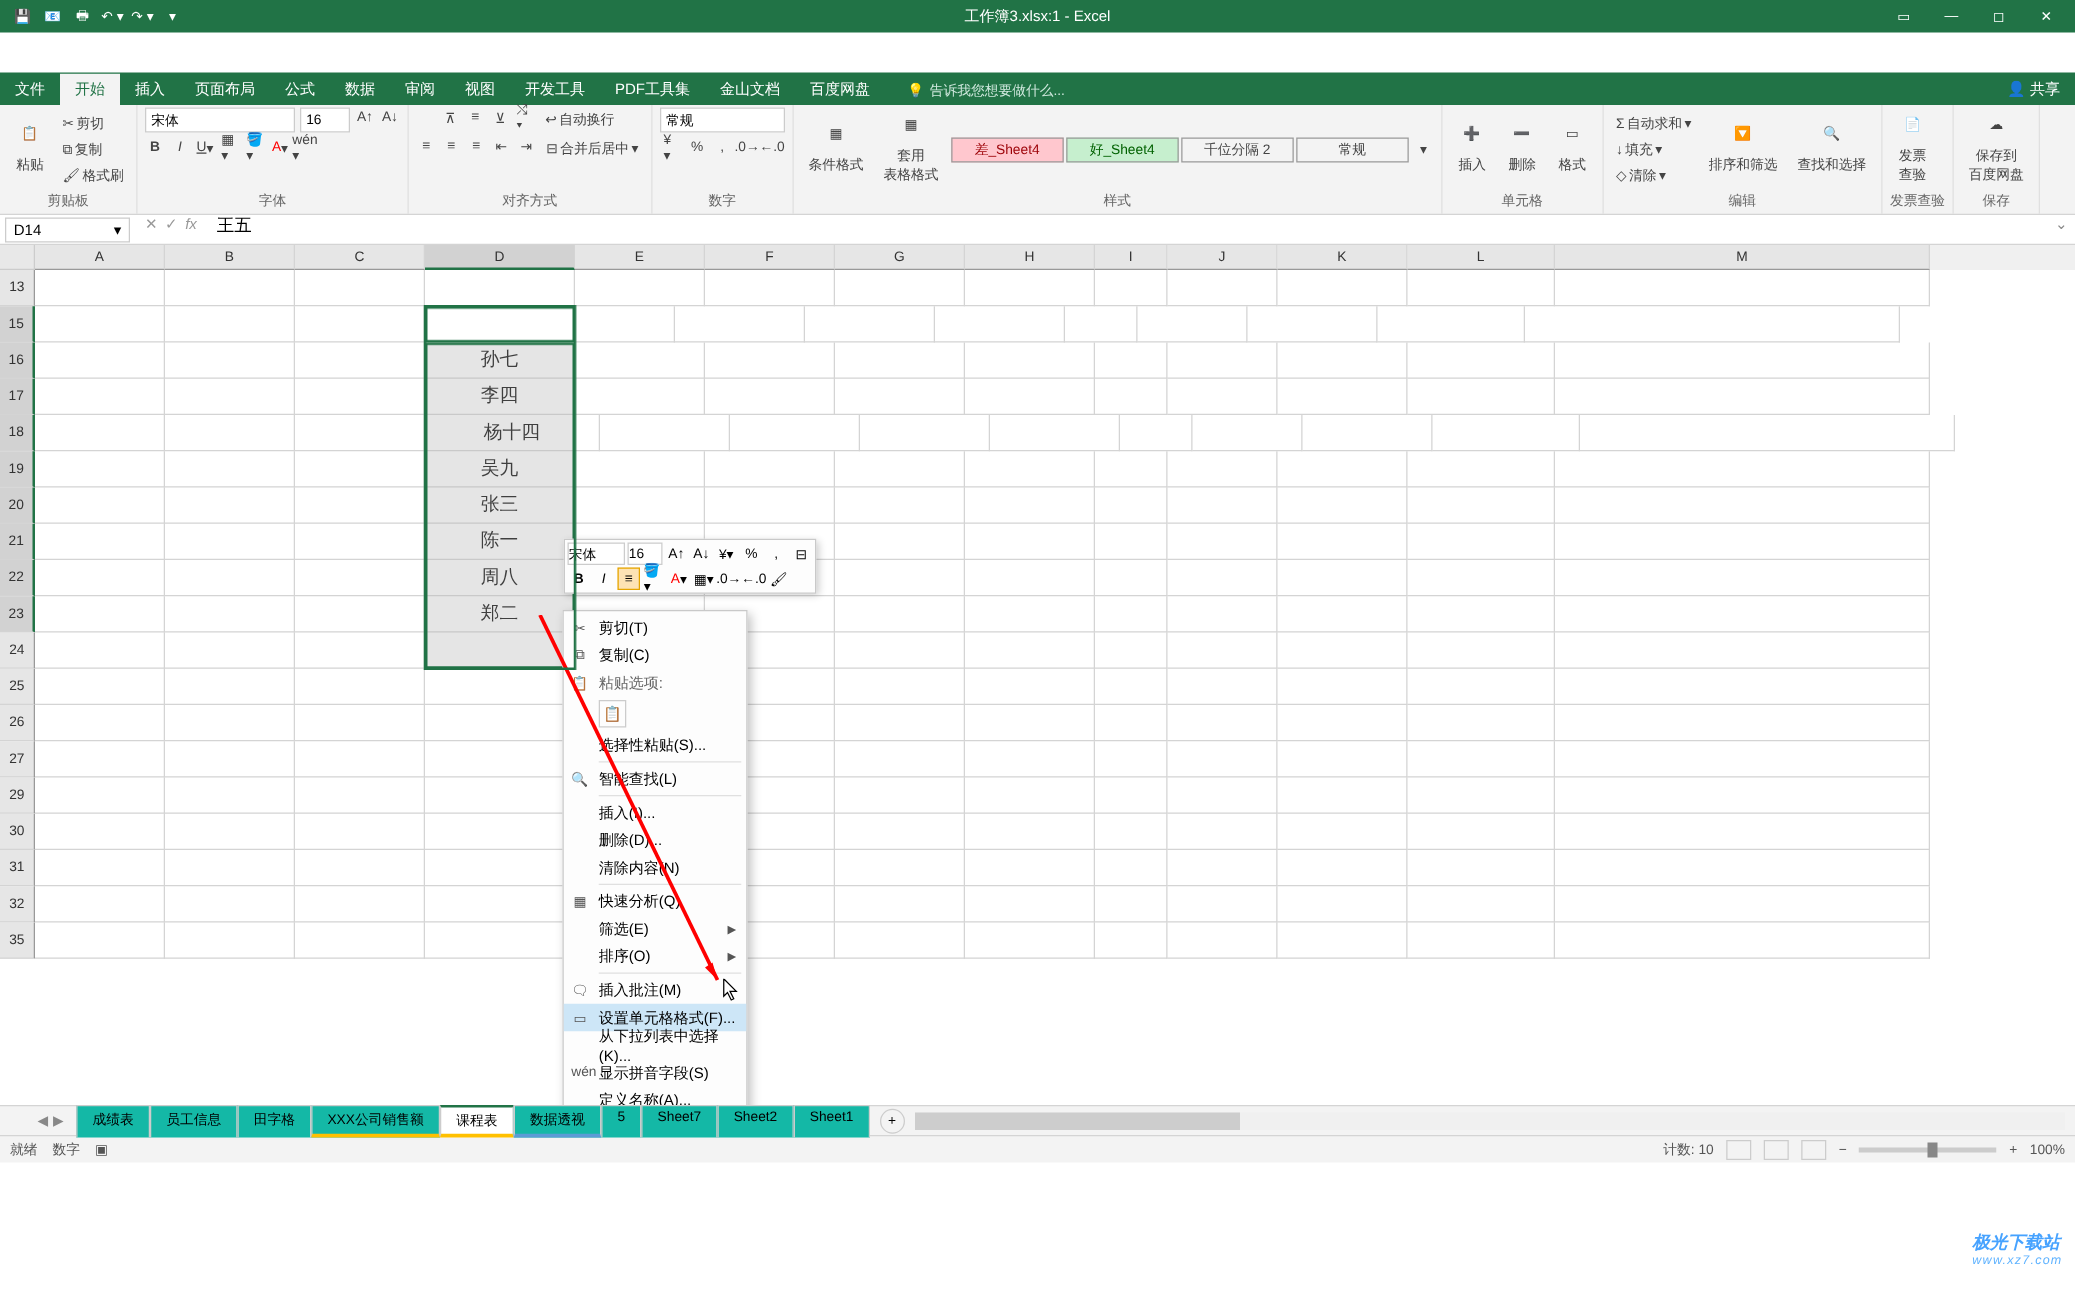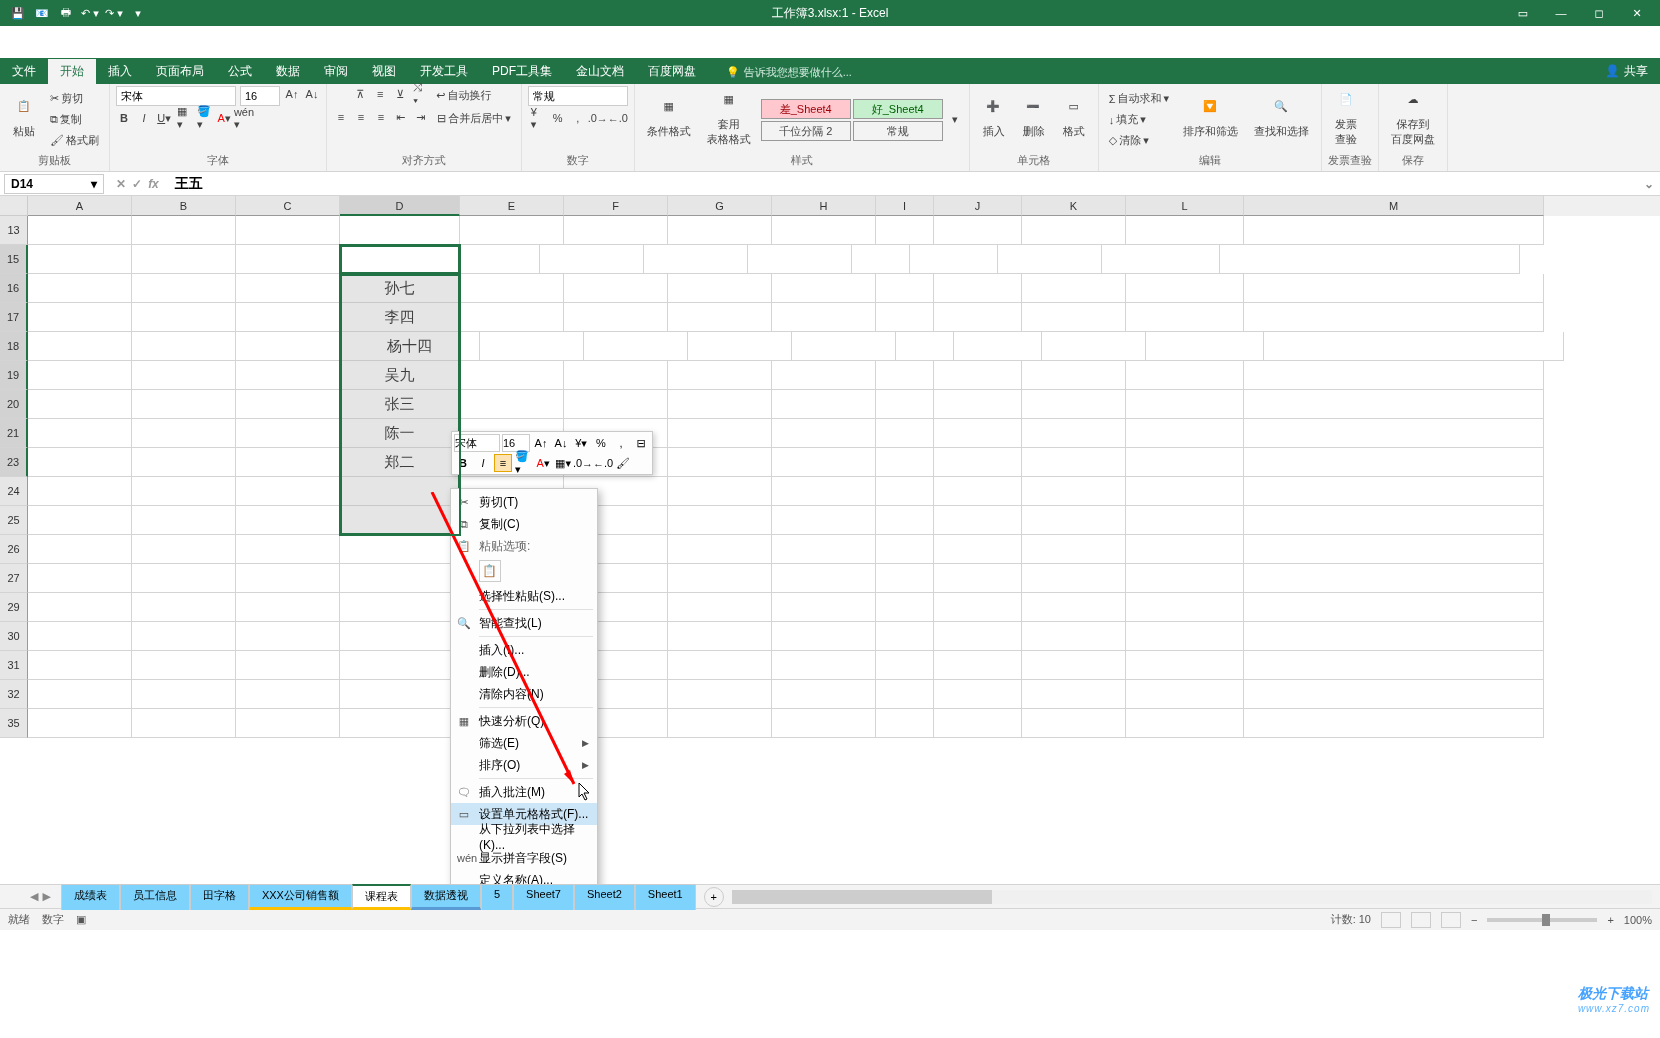--- a/index.html
+++ b/index.html
@@ -24,21 +24,21 @@
 .ribbon .group .label { text-align: center; font-size: 11px; color: #666; height: 16px; }
 .ribbon .btn { padding: 2px 4px; cursor: pointer; display: flex; align-items: center; gap: 2px; }
 .ribbon .bigbtn { flex-direction: column; justify-content: center; text-align: center; padding: 2px 6px; cursor: pointer; font-size: 11px; }
 .ribbon .bigbtn .ic { width: 24px; height: 24px; margin: 0 auto; }
 .ribbon input, .ribbon select { font-size: 11px; border: 1px solid #ccc; background: #fff; height: 20px; padding: 0 4px; }
 .ribbon .icon16 { width: 16px; height: 16px; display: inline-flex; align-items: center; justify-content: center; border: 1px solid transparent; }
 .font-box { width: 120px; }
 .size-box { width: 40px; }
 .style-cell { width: 90px; height: 20px; border: 1px solid #999; font-size: 11px; text-align: center; line-height: 18px; }
 
-.formulabar { height: 24px; border-bottom: 1px solid #d4d4d4; display: flex; align-items: center; font-size: 12px; font-weight: bold; }
+.formulabar { height: 24px; border-bottom: 1px solid #d4d4d4; display: flex; font-size: 12px; }
 .namebox { width: 100px; border: 1px solid #ccc; margin: 2px 4px; height: 20px; padding: 0 6px; display: flex; align-items: center; justify-content: space-between; }
 .fb-btns { display: flex; gap: 6px; padding: 0 8px; color: #999; }
 .fx-input { flex: 1; padding: 0 8px; font-family: "宋体", sans-serif; font-size: 14px; }
 
 .sheet-area { position: relative; height: 688px; overflow: hidden; }
 .colheaders { display: flex; height: 20px; background: #f0f0f0; font-size: 11px; color: #333; position: sticky; top: 0; }
 .colheaders .corner { width: 28px; border-right: 1px solid #ccc; border-bottom: 1px solid #ccc; background: #e8e8e8; }
 .colheaders .ch { border-right: 1px solid #d4d4d4; border-bottom: 1px solid #999; text-align: center; line-height: 20px; background: #e6e6e6; width: 104px; }
 .colheaders .ch.sel { background: #d2d2d2; border-bottom: 2px solid #217346; }
 .rows { }
@@ -65,21 +65,21 @@
 .context-menu .mi:hover, .context-menu .mi.hover { background: #cde6f7; }
 .context-menu .mi .mic { position: absolute; left: 6px; width: 14px; text-align: center; font-size: 11px; color: #555; }
 .context-menu .mi .arr { position: absolute; right: 8px; font-size: 9px; color: #555; }
 .context-menu .sep { height: 1px; background: #e0e0e0; margin: 2px 4px 2px 28px; }
 .context-menu .mi.header { padding-left: 28px; color: #666; pointer-events: none; }
 .context-menu .paste-opt { padding-left: 28px; height: 28px; display: flex; align-items: center; }
 .context-menu .paste-opt .po { width: 22px; height: 22px; border: 1px solid #ccc; margin-left: 0; display: flex; align-items: center; justify-content: center; }
 
 .sheet-tabs { height: 24px; border-top: 1px solid #d4d4d4; background: #f3f3f3; display: flex; align-items: center; font-size: 11px; padding-left: 20px; gap: 0; }
 .sheet-tabs .nav { display: flex; gap: 4px; color: #888; padding: 0 10px; }
-.sheet-tabs .stab { padding: 3px 12px; border: 1px solid #ccc; border-bottom: none; background: #7dd3fc; cursor: pointer; border-radius: 0 0 0 0; }
+.sheet-tabs .stab { padding: 3px 12px; border: 1px solid #ccc; border-bottom: none; background: #14b8a6; cursor: pointer; border-radius: 0 0 0 0; }
 .sheet-tabs .stab.active { background: #fff; border-top: 2px solid #217346; }
 .sheet-tabs .stab.color1 { border-bottom: 3px solid #ffc000; }
 .sheet-tabs .stab.color2 { border-bottom: 3px solid #5b9bd5; }
 .sheet-tabs .new { width: 20px; height: 20px; border: 1px solid #ccc; border-radius: 50%; text-align: center; line-height: 18px; margin-left: 8px; cursor: pointer; }
 .horiz-scroll { flex: 1; margin: 0 8px; height: 14px; background: #f0f0f0; position: relative; }
 .horiz-scroll .thumb { position: absolute; left: 0; width: 260px; height: 14px; background: #cdcdcd; }
 
 .statusbar { height: 22px; background: #f3f3f3; border-top: 1px solid #d4d4d4; display: flex; align-items: center; font-size: 11px; color: #555; padding: 0 8px; }
 .statusbar .right { margin-left: auto; display: flex; align-items: center; gap: 10px; }
 .statusbar .viewbtn { width: 20px; height: 16px; border: 1px solid #ccc; cursor: pointer; }
@@ -220,21 +220,21 @@
       </div>
     </div>
     <div class="label">数字</div>
   </div>
 
   <div class="group">
     <div class="body">
       <div class="bigbtn"><div class="ic">▦</div><span>条件格式</span></div>
       <div class="bigbtn"><div class="ic">▦</div><span style="white-space:pre-line">套用
 表格格式</span></div>
-      <div style="display:flex;flex-direction:column;gap:2px">
+      <div style="display:flex;flex-direction:row;gap:2px">
         <div style="display:flex;gap:2px">
           <div class="style-cell" style="background:#ffc7ce;color:#9c0006">差_Sheet4</div>
           <div class="style-cell" style="background:#c6efce;color:#006100">好_Sheet4</div>
         </div>
         <div style="display:flex;gap:2px">
           <div class="style-cell">千位分隔 2</div>
           <div class="style-cell">常规</div>
         </div>
       </div>
       <span class="icon16">▾</span>
@@ -435,20 +435,36 @@
         <div class="cell" style="width:104px"></div>
         <div class="cell" style="width:104px"></div>
         <div class="cell" style="width:104px"></div>
         <div class="cell" style="width:58px"></div>
         <div class="cell" style="width:88px"></div>
         <div class="cell" style="width:104px"></div>
         <div class="cell" style="width:118px"></div>
         <div class="cell" style="width:300px"></div>
       </div>
       <div class="row">
+        <div class="rh sel">22</div>
+        <div class="cell" style="width:104px"></div>
+        <div class="cell" style="width:104px"></div>
+        <div class="cell" style="width:104px"></div>
+        <div class="cell colD" style="width:120px">周八</div>
+        <div class="cell" style="width:104px"></div>
+        <div class="cell" style="width:104px"></div>
+        <div class="cell" style="width:104px"></div>
+        <div class="cell" style="width:104px"></div>
+        <div class="cell" style="width:58px"></div>
+        <div class="cell" style="width:88px"></div>
+        <div class="cell" style="width:104px"></div>
+        <div class="cell" style="width:118px"></div>
+        <div class="cell" style="width:300px"></div>
+      </div>
+      <div class="row">
         <div class="rh sel">23</div>
         <div class="cell" style="width:104px"></div>
         <div class="cell" style="width:104px"></div>
         <div class="cell" style="width:104px"></div>
         <div class="cell colD" style="width:120px">郑二</div>
         <div class="cell" style="width:104px"></div>
         <div class="cell" style="width:104px"></div>
         <div class="cell" style="width:104px"></div>
         <div class="cell" style="width:104px"></div>
         <div class="cell" style="width:58px"></div>

